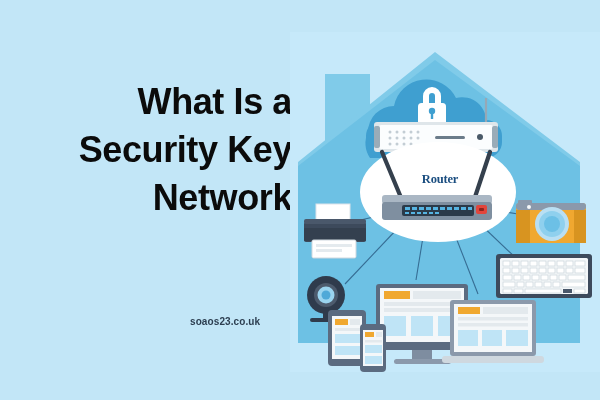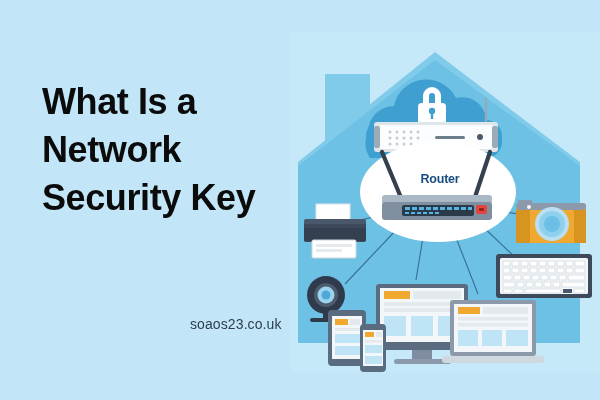--- a/index.html
+++ b/index.html
@@ -7,60 +7,61 @@
     width:600px;height:400px;overflow:hidden;
     background:#c2e6f7;
     font-family:"Liberation Sans", sans-serif;
     position:relative;
   }
 
   .canvas{position:absolute;inset:0;}
 
   
   .title-block{
-    position:absolute;left:42px;top:78px;width:250px;
+    position:absolute;left:42px;top:78px;width:250px;text-align:right;
   }
   .title-line{
     font-size:36px;
     font-weight:bold;
     color:#0b0b0b;
     line-height:1.33;
     letter-spacing:-0.4px;
     white-space:nowrap;
   }
   .watermark{
     position:absolute;left:190px;top:316px;
-    font-size:14px;color:#2c3e50;font-weight:400;
+    font-size:10px;color:#2c3e50;font-weight:700;
     letter-spacing:0.1px;
   }
 
   
   .illus{
     position:absolute;left:290px;top:32px;width:310px;height:340px;
     background:#c6e9fa;
     overflow:hidden;
+    font-family:Liberation Serif, serif;
   }
   .illus-svg{position:absolute;left:0;top:0;}
   .router-label{
     position:absolute;
     left:112px;top:140px;width:76px;
     text-align:center;
     font-size:12.5px;font-weight:bold;color:#1b4e80;
     letter-spacing:-0.2px;
   }
 </style>
 </head>
 <body>
 
 <div class="canvas">
 
   <div class="title-block">
     <div class="title-line">What Is a</div>
+    <div class="title-line">Security Key</div>
     <div class="title-line">Network</div>
-    <div class="title-line">Security Key</div>
   </div>
 
   <div class="watermark">soaos23.co.uk</div>
 
   <div class="illus">
 
     <svg class="illus-svg" width="310" height="340" viewBox="0 0 310 340">
 
       <rect x="35" y="42" width="45" height="80" fill="#80cbe9"></rect>
 

